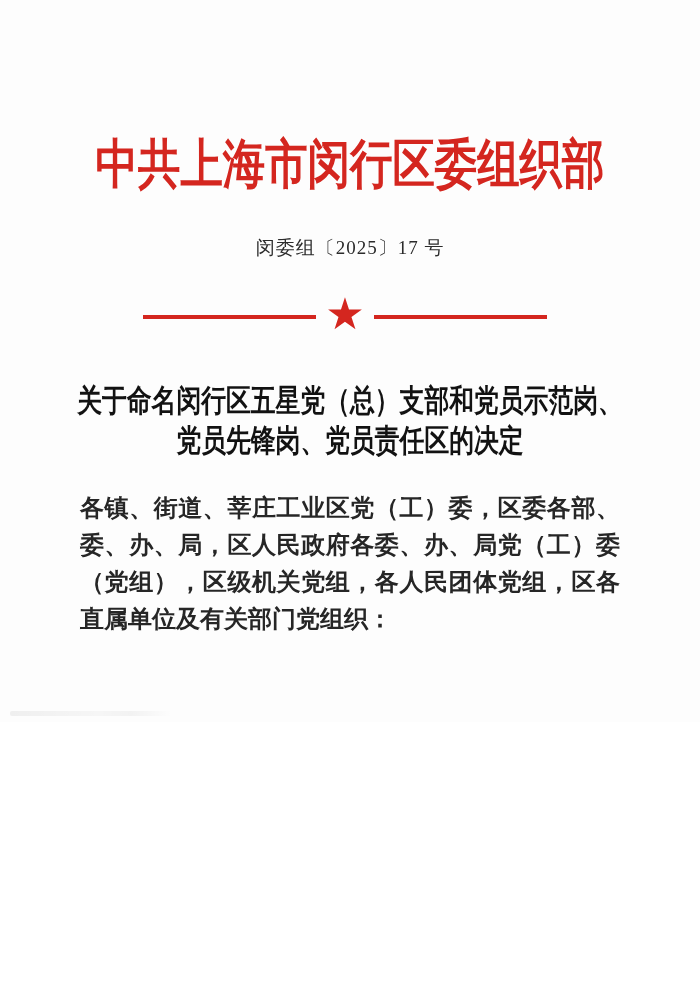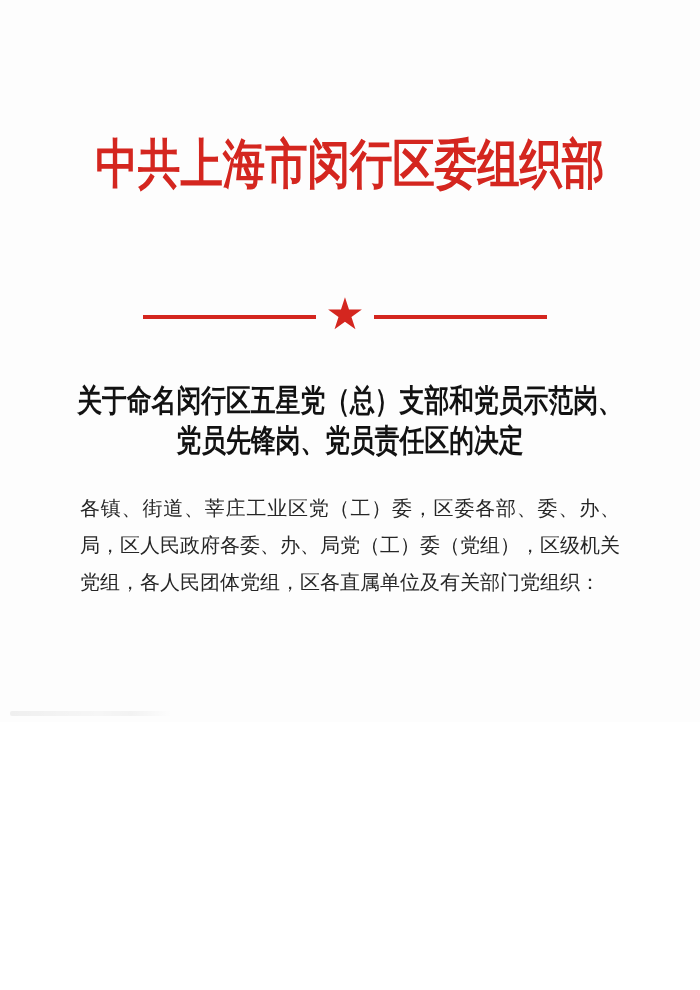--- a/index.html
+++ b/index.html
@@ -84,24 +84,25 @@
     transform-origin: 50% 50%;
     white-space: nowrap;
   }
 
   
   .body-text {
     position: absolute;
     top: 490px;
     left: 80px;
     width: 540px;
-    font-size: 20px;
+    font-size: 24px;
     line-height: 37px;
     color: var(--ink);
     text-align: justify;
+    font-weight: bold;
   }
   .body-text p { margin: 0; padding: 0; }
   .body-text p.indent { text-indent: 2em; }
 
   
   .page-number {
     position: absolute;
     top: 886px;
     left: -8px;
     width: 100%;
@@ -123,20 +124,21 @@
     opacity: 0.55;
   }
 </style>
 </head>
 <body>
 
 <div class="page">
 
   <div class="letterhead-title">中共上海市闵行区委组织部</div>
 
+  <div class="doc-number">闵委组〔2025〕17 号</div>
 
   <div class="divider">
     <span class="bar"></span>
     <span class="star">★</span>
     <span class="bar"></span>
   </div>
 
   <div class="doc-title">
     <div>关于命名闵行区五星党（总）支部和党员示范岗、</div>
     <div>党员先锋岗、党员责任区的决定</div>

